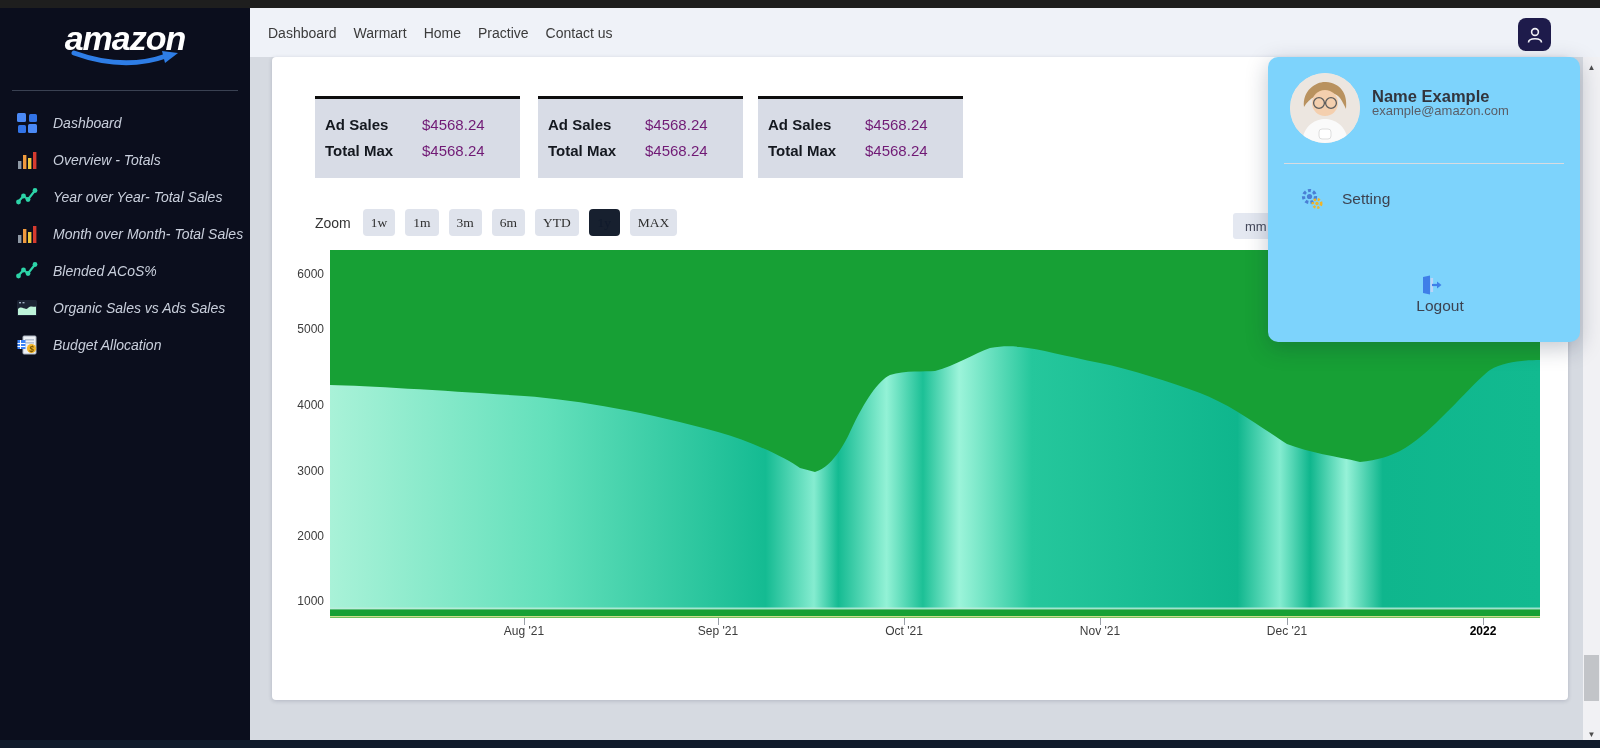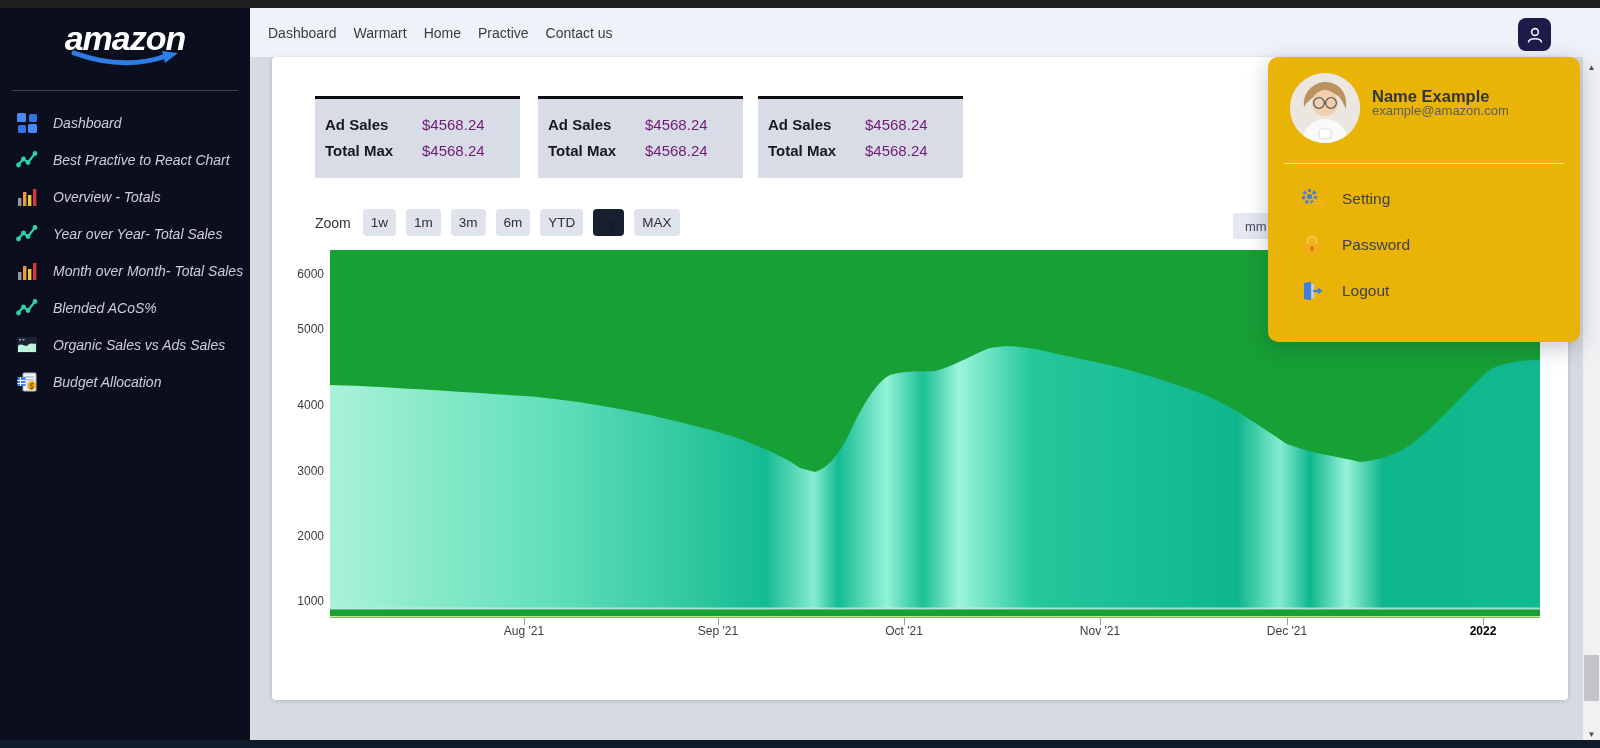--- a/index.html
+++ b/index.html
@@ -34,45 +34,45 @@
   
   .stat-card { position:absolute; top:39px; width:205px; height:82px; background:#d8dce6; border-top:3px solid #0d0d0d; padding:12px 10px 0 10px; }
   .stat-card.c0 { left:43px; } .stat-card.c1 { left:266px; } .stat-card.c2 { left:486px; }
   .stat-row { display:flex; height:26px; align-items:center; }
   .stat-label { width:97px; font-weight:bold; font-size:15px; color:#14181f; }
   .stat-value { font-size:15px; color:#701a75; }
 
   
   .range-row { position:absolute; left:43px; top:152px; display:flex; align-items:center; gap:10px; }
   .zoom-label { font-size:14px; color:#333; margin-right:2px; }
-  .zoom-btn { height:27px; min-width:31px; padding:0 8px; background:#dfe3ec; border:none; border-radius:4px; font-size:13.5px; color:#2f2f2f; font-family:Liberation Sans, sans-serif; display:flex; align-items:center; justify-content:center; cursor:pointer; }
+  .zoom-btn { height:27px; min-width:31px; padding:0 8px; background:#dfe3ec; border:none; border-radius:4px; font-size:13.5px; color:#2f2f2f; font-family:Liberation Serif, serif; display:flex; align-items:center; justify-content:center; cursor:pointer; }
   .zoom-btn.selected { background:#17202f; color:#101a2c; }
   .date-input { position:absolute; left:961px; top:156px; width:62px; height:26px; background:#e4e8f1; border-radius:3px; font-size:13px; color:#44485a; display:flex; align-items:center; padding-left:12px; z-index:1; }
 
   
   .ylab { position:absolute; left:0; width:52px; text-align:right; font-size:12px; color:#3c3c3c; }
   .plot-svg { position:absolute; left:58px; top:193px; width:1210px; height:368px; }
   .xtick { position:absolute; top:561px; width:1px; height:7px; background:#9aa0a8; }
   .xlab { position:absolute; top:567px; transform:translateX(-50%); font-size:12px; color:#3c3c3c; white-space:nowrap; }
   .xlab.bold { font-weight:bold; color:#000; }
   .legend { position:absolute; left:58px; top:586px; width:1210px; display:flex; justify-content:center; gap:24px; }
   .legend-item { display:flex; align-items:center; gap:6px; cursor:pointer; }
   .legend-dot { width:13px; height:13px; border-radius:50%; }
   .legend-text { font-size:12.5px; color:#333; }
 
   
-  .dropdown { position:absolute; left:1268px; top:57px; width:312px; height:285px; background:#eab308; border-radius:10px; box-shadow:0 6px 22px rgba(20,30,60,.25); z-index:40; }
+  .dropdown { position:absolute; left:1268px; top:57px; width:312px; height:285px; background:#7dd3fc; border-radius:10px; box-shadow:0 6px 22px rgba(20,30,60,.25); z-index:40; }
   .avatar { position:absolute; left:22px; top:16px; width:70px; height:70px; border-radius:50%; overflow:hidden; background:#efe8e2; }
   .dd-name { position:absolute; left:104px; top:30px; font-size:16.5px; font-weight:bold; color:#32353d; }
   .dd-email { position:absolute; left:104px; top:46px; font-size:13px; color:#5a5d66; }
   .dd-divider { position:absolute; left:16px; top:106px; width:280px; height:1px; background:#d9dbe0; }
   .dd-item { position:absolute; left:0; width:312px; height:36px; display:flex; align-items:center; padding-left:32px; cursor:pointer; }
   .dd-item .dicn { width:24px; height:24px; margin-right:18px; }
   .dd-item .dlbl { font-size:15.5px; color:#3c4250; }
-  .dd-item.i0 { top:124px; } .dd-item.i1 { top:170px; } .dd-item.i2 { top:216px; }
+  .dd-item.i0 { top:124px; } .dd-item.i1 { top:170px; } .dd-item.i2 { top:216px;flex-direction:column; }
 
   
   .scrollbar { position:absolute; left:1583px; top:57px; width:17px; height:687px; background:#f1f1f4; }
   .sb-arrow { position:absolute; left:0; width:17px; height:16px; display:flex; align-items:center; justify-content:center; font-size:8px; color:#4d4d4d; cursor:pointer; }
   .sb-arrow.up { top:2px; } .sb-arrow.down { bottom:2px; }
   .sb-thumb { position:absolute; left:1px; top:598px; width:15px; height:46px; background:#c2c4c8; cursor:pointer; }
 </style>
 </head>
 <body>
 
@@ -96,32 +96,20 @@
           <svg width="22" height="22" viewBox="0 0 22 22">
               <rect x="1" y="1" width="9" height="9" rx="1.5" fill="#4b89f5"></rect>
               <rect x="13" y="2" width="8" height="8" rx="1.5" fill="#3273e6"></rect>
               <rect x="2" y="13" width="8" height="8" rx="1.5" fill="#3273e6"></rect>
               <rect x="12" y="12" width="9" height="9" rx="1.5" fill="#4b89f5"></rect>
             </svg>
         </span>
         <span class="lbl">Dashboard</span>
       </div>
 
-      <div class="side-item">
-        <span class="icn">
-          <svg width="22" height="22" viewBox="0 0 22 22">
-              <polyline points="2,16 7.5,10 12,13.5 19,4.5" stroke="#2dd4a8" stroke-width="2.2" fill="none"></polyline>
-              <circle cx="2.5" cy="16" r="2.4" fill="#2dd4a8"></circle>
-              <circle cx="7.5" cy="10" r="2.4" fill="#2dd4a8"></circle>
-              <circle cx="12" cy="13.5" r="2.4" fill="#2dd4a8"></circle>
-              <circle cx="19" cy="4.5" r="2.4" fill="#2dd4a8"></circle>
-            </svg>
-        </span>
-        <span class="lbl">Best Practive to React Chart</span>
-      </div>
 
       <div class="side-item">
         <span class="icn">
           <svg width="22" height="22" viewBox="0 0 22 22">
               <rect x="2" y="12" width="3.4" height="8" fill="#8e98a4"></rect>
               <rect x="7" y="6" width="3.4" height="14" fill="#f09a3e"></rect>
               <rect x="12" y="9" width="3.4" height="11" fill="#efc93f"></rect>
               <rect x="17" y="3" width="3.4" height="17" fill="#d63b2f"></rect>
             </svg>
         </span>
@@ -348,31 +336,20 @@
         <svg width="24" height="24" viewBox="0 0 24 24">
           <circle cx="9.5" cy="9.5" r="6" fill="none" stroke="#4a7fd4" stroke-width="3.2" stroke-dasharray="3 2.2"></circle>
           <circle cx="9.5" cy="9.5" r="2.6" fill="#4a7fd4"></circle>
           <circle cx="17" cy="16.5" r="4.2" fill="none" stroke="#f0b429" stroke-width="2.6" stroke-dasharray="2.2 1.8"></circle>
           <circle cx="17" cy="16.5" r="1.7" fill="#f0b429"></circle>
         </svg>
       </span>
       <span class="dlbl">Setting</span>
     </div>
 
-    <div class="dd-item i1">
-      <span class="dicn">
-        <svg width="24" height="24" viewBox="0 0 24 24">
-          <path d="M8,11 V7.5 a4,4 0 0 1 8,0 V11" stroke="#f8c14d" stroke-width="2.4" fill="none"></path>
-          <rect x="5.5" y="10.5" width="13" height="10" rx="2" fill="#f6a91e"></rect>
-          <circle cx="12" cy="15" r="1.8" fill="#c97b00"></circle>
-          <rect x="11.2" y="15.5" width="1.6" height="3" fill="#c97b00"></rect>
-        </svg>
-      </span>
-      <span class="dlbl">Password</span>
-    </div>
 
     <div class="dd-item i2">
       <span class="dicn">
         <svg width="24" height="24" viewBox="0 0 24 24">
           <path d="M4,4 L11,2.5 V21.5 L4,20 Z" fill="#3f7fe8"></path>
           <rect x="11.5" y="5" width="2.6" height="14" fill="#bcd4f7"></rect>
           <line x1="13" y1="12" x2="19.5" y2="12" stroke="#3f7fe8" stroke-width="2.2"></line>
           <path d="M18,8.5 L22.5,12 L18,15.5 Z" fill="#3f7fe8"></path>
         </svg>
       </span>

